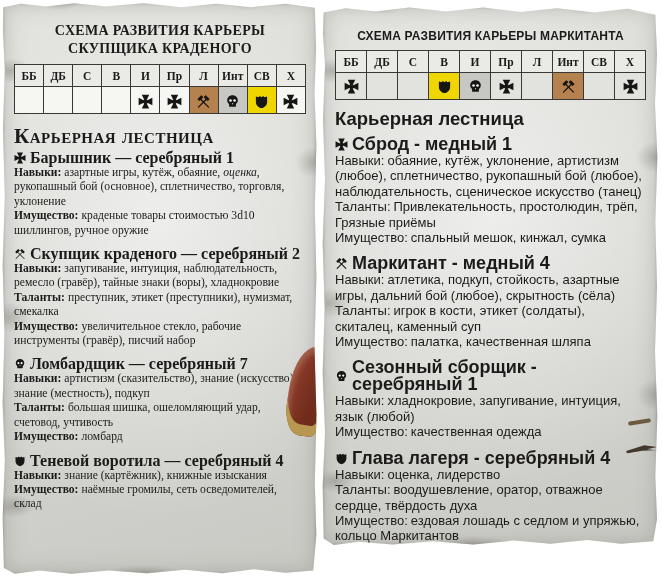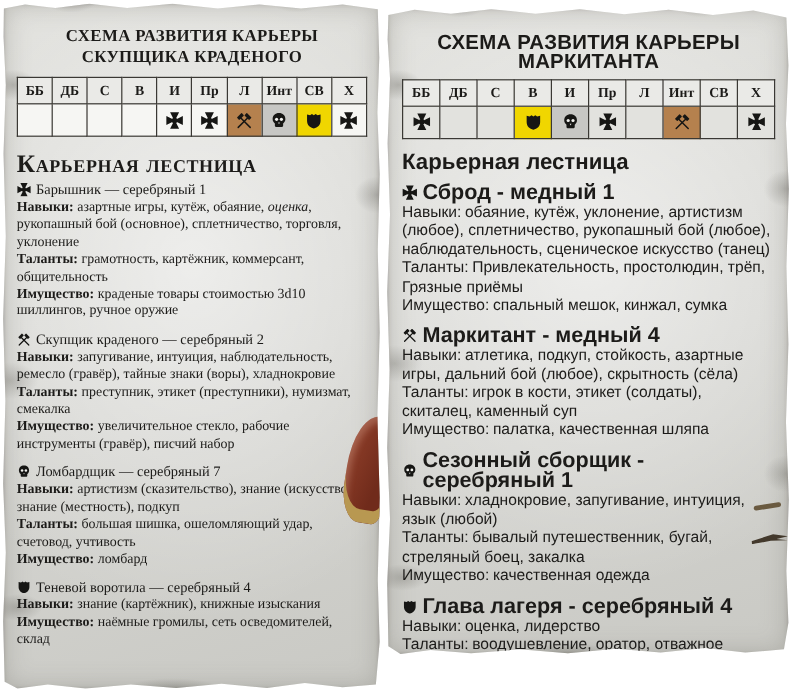--- a/index.html
+++ b/index.html
@@ -28,21 +28,21 @@
     font-family:"Liberation Serif", serif;
   }
   #card-right{
     left:322px;top:6px;width:336px;height:540px;padding:14px 12px 8px 13px;
     clip-path:polygon(0.5% 1.2%,7% 0.4%,16% 1%,26% 0.3%,37% 1%,48% 0.3%,59% 1.1%,70% 0.4%,81% 1.2%,91% 0.5%,99.2% 1.6%,99.7% 9%,99.1% 18%,99.8% 28%,99.2% 40%,99.7% 52%,99.1% 64%,99.8% 76%,99.2% 87%,99.7% 95%,98.6% 99.1%,89% 99.6%,79% 98.9%,68% 99.6%,57% 99%,45% 99.7%,33% 99.1%,21% 99.7%,11% 99.2%,3.5% 99.8%,0.5% 98.6%,0.2% 89%,0.9% 79%,0.2% 68%,0.8% 56%,0.2% 44%,0.9% 32%,0.3% 21%,0.9% 11%,0.3% 5%);
     font-family:"Liberation Sans", sans-serif;
   }
 
   .card-title{ text-align:center; font-weight:bold; }
   #card-left .card-title{ font-size:14px; line-height:17.5px; letter-spacing:.3px; margin:4px 0 7px; }
-  #card-right .card-title{ font-size:17px; line-height:16px; letter-spacing:.2px; margin:8px 0 6px; font-family:"Liberation Sans", sans-serif; }
+  #card-right .card-title{ font-size:12px; line-height:16px; letter-spacing:.2px; margin:8px 0 6px; font-family:"Liberation Sans", sans-serif; }
 
   table.stat-table{ border-collapse:collapse; width:100%; table-layout:fixed;border-radius:17px; }
   .stat-table th, .stat-table td{
     border:1.5px solid #3a3834; text-align:center; padding:0;
   }
   .stat-table th{
     height:22px; font-size:11.5px; font-weight:bold; font-family:"Liberation Serif", serif;
     background:#eaeae7;
   }
   #card-left .stat-table td{ height:27px; background:#f6f6f3; }
@@ -51,21 +51,21 @@
 
   .ladder-heading{ font-weight:600; }
   #card-left .ladder-heading{
     font-variant:small-caps; font-size:21px; line-height:22px; letter-spacing:.5px; margin:11px 0 3px;
   }
   #card-right .ladder-heading{ font-size:18.5px; line-height:20px; font-weight:bold; margin:9px 0 7px; }
 
   .tier{ margin-bottom:8px; }
   #card-right .tier{ margin-bottom:10px; }
   .tier-h{ display:flex; align-items:center; gap:4px; }
-  #card-left .tier-h{ font-weight:normal; font-size:12px; line-height:16px; }
+  #card-left .tier-h{ font-weight:bold; font-size:16px; line-height:16px; }
   #card-right .tier-h{ font-weight:bold; font-size:18px; line-height:17px; }
   .ticon{ display:inline-flex; }
   .ticon svg{ width:12px; height:12px; }
   #card-right .ticon svg{ width:13px; height:13px; }
 
   .line{ margin:0; }
   #card-left .line{ font-size:11.6px; line-height:14.4px; }
   #card-right .line{ font-size:13px; line-height:15.4px; }
   #card-left .lbl{ font-weight:bold; margin-right:3px; }
   #card-right .lbl{ margin-right:3px; }
@@ -154,21 +154,20 @@
     <div class="tier">
       <div class="tier-h">
         <span class="ticon">
             <svg viewBox="0 0 24 24" xmlns="http://www.w3.org/2000/svg">
               <path fill="#161614" d="M6 1h12l-4 8h-4zM6 23h12l-4-8h-4zM1 6v12l8-4v-4zM23 6v12l-8-4v-4zM9 9h6v6H9z"></path>
             </svg>
           </span>
         <span>Барышник — серебряный 1</span>
       </div>
       <p class="line"><span class="lbl">Навыки:</span><span>азартные игры, кутёж, обаяние, </span><i>оценка</i><span>, рукопашный бой (основное), сплетничество, торговля, уклонение</span></p>
-      <p class="line"><span class="lbl">Таланты:</span><span>грамотность, картёжник, коммерсант, общительность</span></p>
       <p class="line"><span class="lbl">Имущество:</span><span>краденые товары стоимостью 3d10 шиллингов, ручное оружие</span></p>
     </div>
 
     <div class="tier">
       <div class="tier-h">
         <span class="ticon">
             <svg viewBox="0 0 24 24" xmlns="http://www.w3.org/2000/svg">
               <g stroke="#161614" stroke-width="2" stroke-linecap="round">
                 <line x1="4" y1="21" x2="16.5" y2="8.5"></line>
                 <line x1="20" y1="21" x2="7.5" y2="8.5"></line>
@@ -316,21 +315,20 @@
             <svg viewBox="0 0 24 24" xmlns="http://www.w3.org/2000/svg">
               <path fill="#161614" d="M12 2c-5 0-8.5 3.4-8.5 8 0 2.6 1.2 4.6 3 5.9V19c0 .8.6 1.5 1.4 1.5h8.2c.8 0 1.4-.7 1.4-1.5v-3.1c1.8-1.3 3-3.3 3-5.9C20.5 5.4 17 2 12 2z"></path>
               <circle fill="#f2f2ef" cx="8.8" cy="10.3" r="2.1"></circle>
               <circle fill="#f2f2ef" cx="15.2" cy="10.3" r="2.1"></circle>
               <path fill="#f2f2ef" d="M10.9 14.6h2.2L12 17z"></path>
             </svg>
           </span>
         <span>Сезонный сборщик - серебряный 1</span>
       </div>
       <p class="line"><span class="lbl">Навыки:</span><span>хладнокровие, запугивание, интуиция, язык (любой)</span></p>
-      <p class="line"><span class="lbl">Таланты:</span><span>бывалый путешественник, бугай, стреляный боец, закалка</span></p>
       <p class="line"><span class="lbl">Имущество:</span><span>качественная одежда</span></p>
     </div>
 
     <div class="tier">
       <div class="tier-h">
         <span class="ticon">
             <svg viewBox="0 0 24 24" xmlns="http://www.w3.org/2000/svg">
               <path fill="#161614" d="M3 4l4 1 2.5-1.8L12 5l2.5-1.8L17 5l4-1v8.2c0 5.8-4 9.3-9 10.3-5-1-9-4.5-9-10.3z"></path>
             </svg>
           </span>

